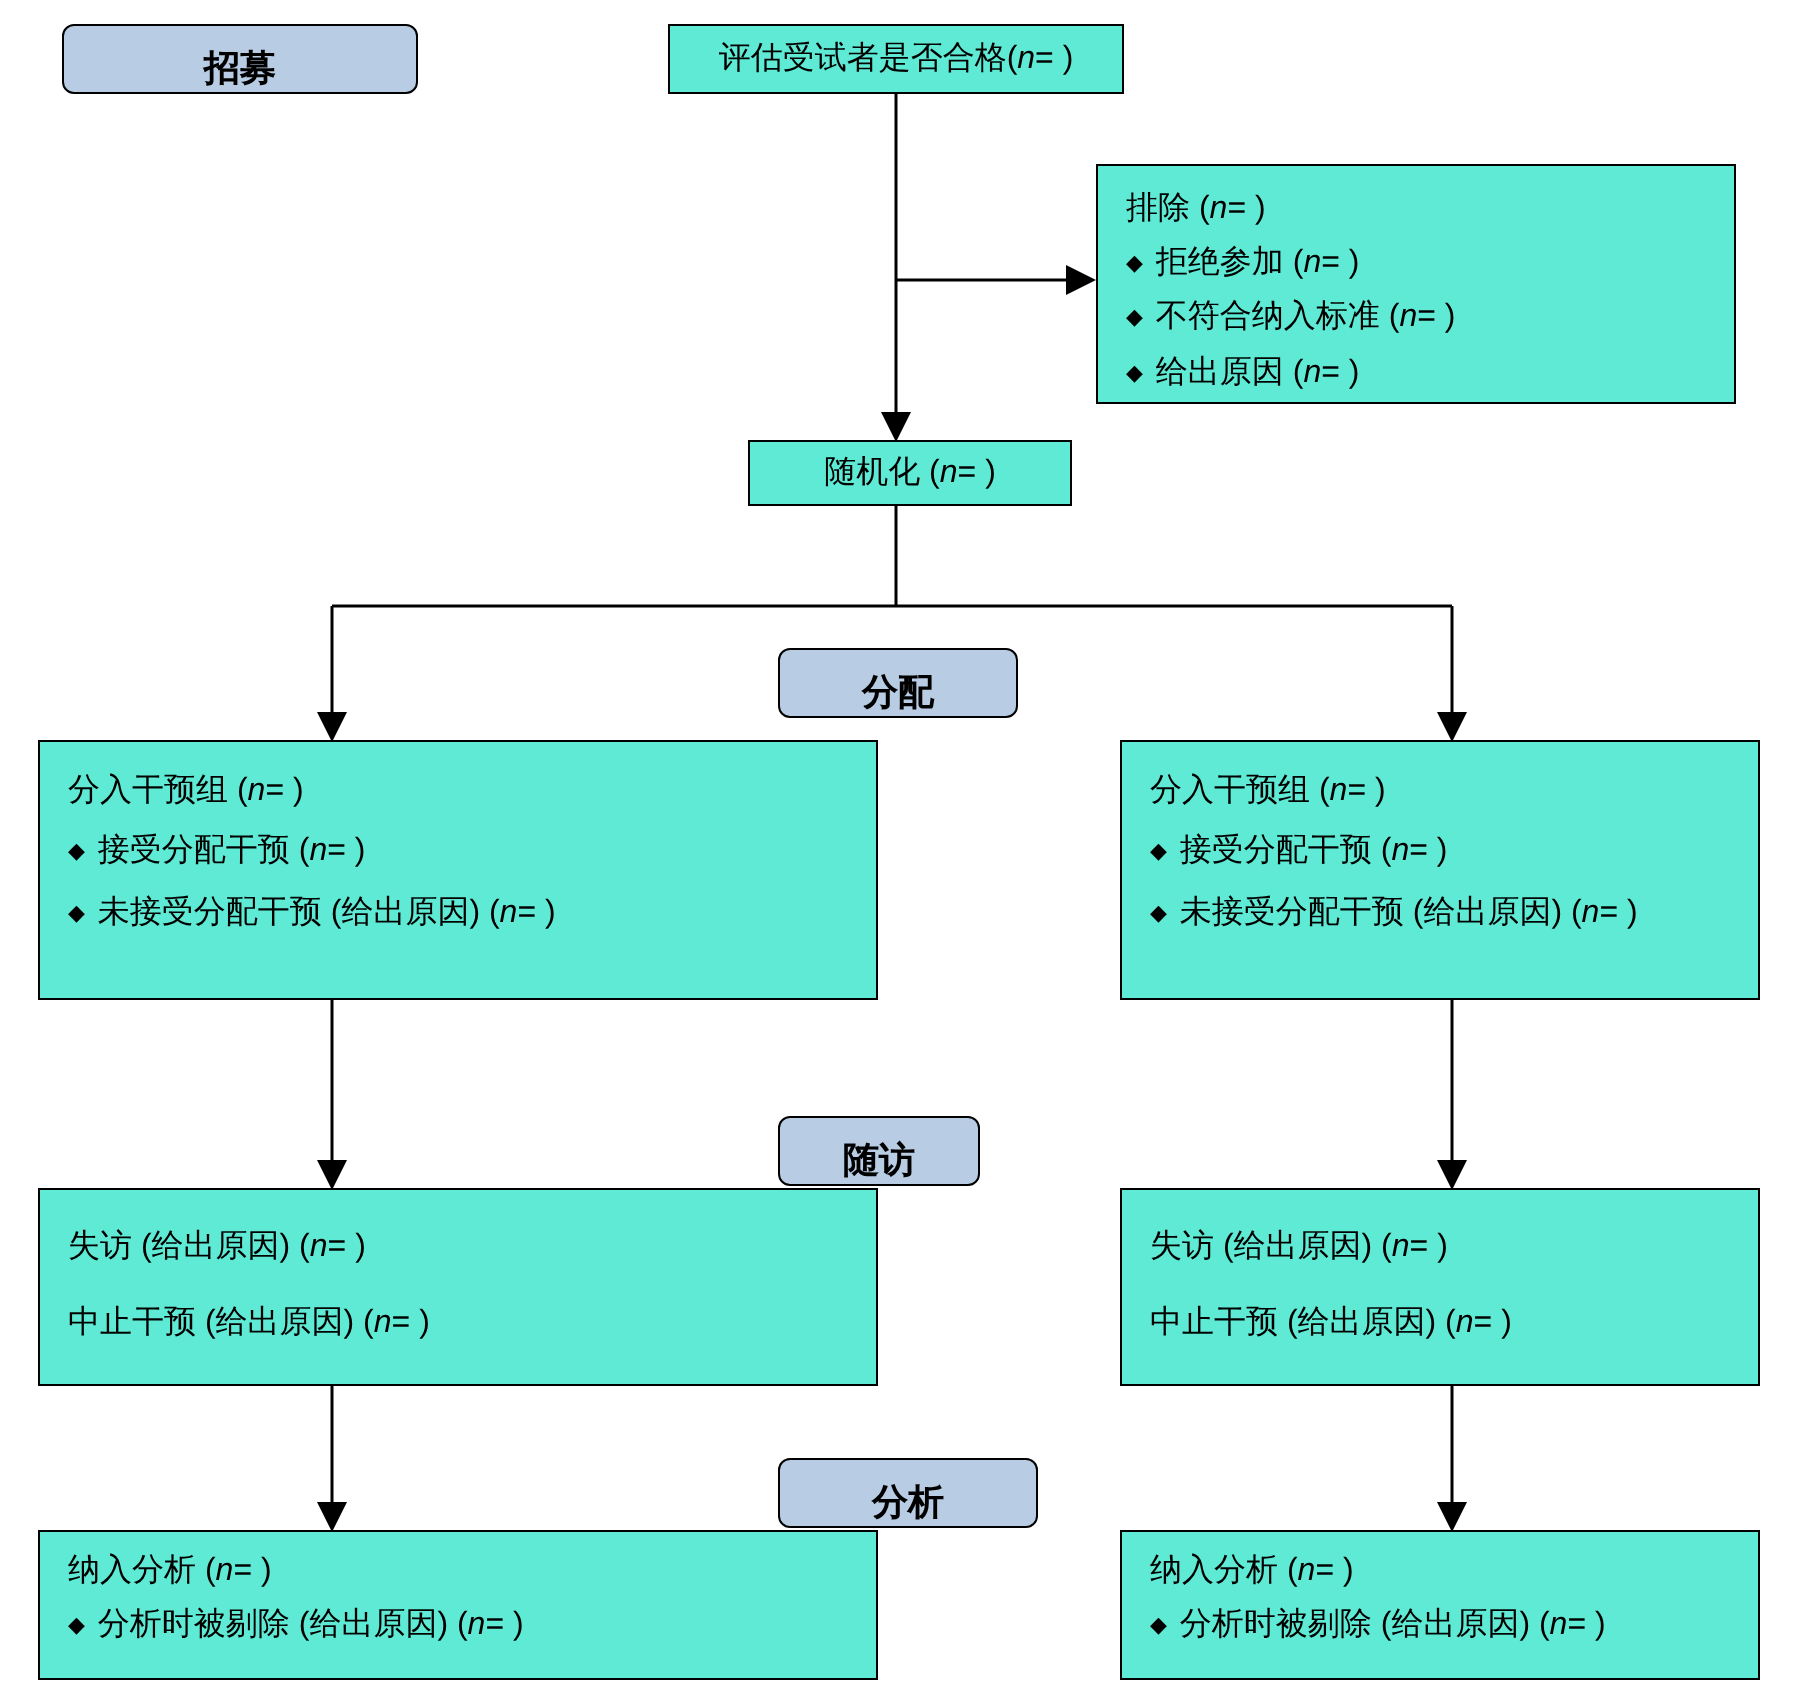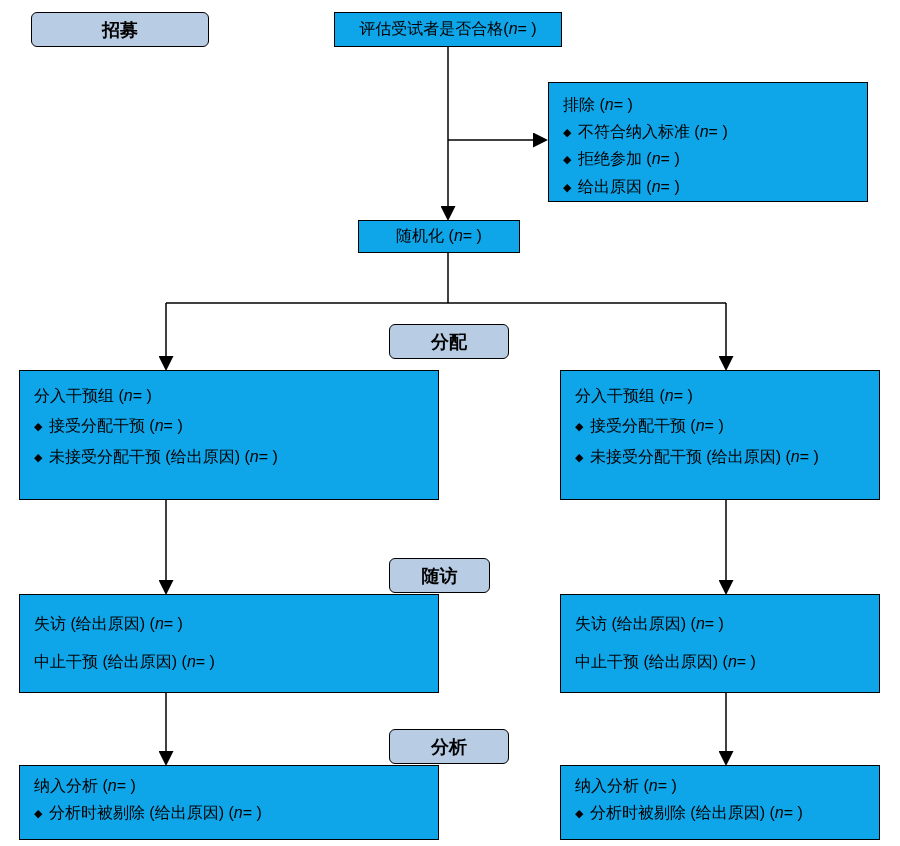--- a/index.html
+++ b/index.html
@@ -12,28 +12,28 @@
   }
   .stage {
     position: relative;
     width: 900px;
     height: 846px;
   }
   .box, .phase, .narrow {
     position: absolute;
     box-sizing: border-box;
     border: 1.5px solid #000;
-    background: #0ea5e9;
+    background: #5eead4;
   }
   .phase {
     background: #b8cce4;
     font-weight: 600;
     font-size: 18px;
     display: flex;
-    align-items: center;
+    align-items: flex-end;
     justify-content: center;
     border-radius: 6px;
   }
   .narrow {
     display: flex;
     align-items: center;
     justify-content: center;
     font-size: 16px;
   }
   .box {
@@ -88,46 +88,46 @@
 
   <div class="phase" style="left:31px; top:12px; width:178px; height:35px;">
     <span>招募</span>
   </div>
   <div class="phase" style="left:389px; top:324px; width:120px; height:35px; z-index:5;">
     <span>分配</span>
   </div>
   <div class="phase" style="left:389px; top:558px; width:101px; height:35px; z-index:5;">
     <span>随访</span>
   </div>
-  <div class="phase" style="left:389px; top:729px; width:120px; height:35px; z-index:5;">
+  <div class="phase" style="left:389px; top:729px; width:130px; height:35px; z-index:5;">
     <span>分析</span>
   </div>
 
   <div class="narrow" style="left:334px; top:12px; width:228px; height:35px;">
     <span>
       <span>评估受试者是否合格(</span><span class="n-italic">n</span><span>=   )</span>
     </span>
   </div>
 
   <div class="box" style="left:548px; top:82px; width:320px; height:120px; line-height:1.7; padding:8px 14px;">
     <div>
       <span>排除 (</span><span class="n-italic">n</span><span>=   )</span>
     </div>
     <div class="bullet">
-      <span>不符合纳入标准 (</span><span class="n-italic">n</span><span>=   )</span>
+      <span>拒绝参加 (</span><span class="n-italic">n</span><span>=   )</span>
     </div>
     <div class="bullet">
-      <span>拒绝参加 (</span><span class="n-italic">n</span><span>=   )</span>
+      <span>不符合纳入标准 (</span><span class="n-italic">n</span><span>=   )</span>
     </div>
     <div class="bullet">
       <span>给出原因 (</span><span class="n-italic">n</span><span>=   )</span>
     </div>
   </div>
 
-  <div class="narrow" style="left:358px; top:220px; width:162px; height:33px;">
+  <div class="narrow" style="left:374px; top:220px; width:162px; height:33px;">
     <span>
       <span>随机化 (</span><span class="n-italic">n</span><span>=   )</span>
     </span>
   </div>
 
   <div class="box" style="left:19px; top:370px; width:420px; height:130px;">
     <div>
       <span>分入干预组 (</span><span class="n-italic">n</span><span>=   )</span>
     </div>
     <div class="bullet">

